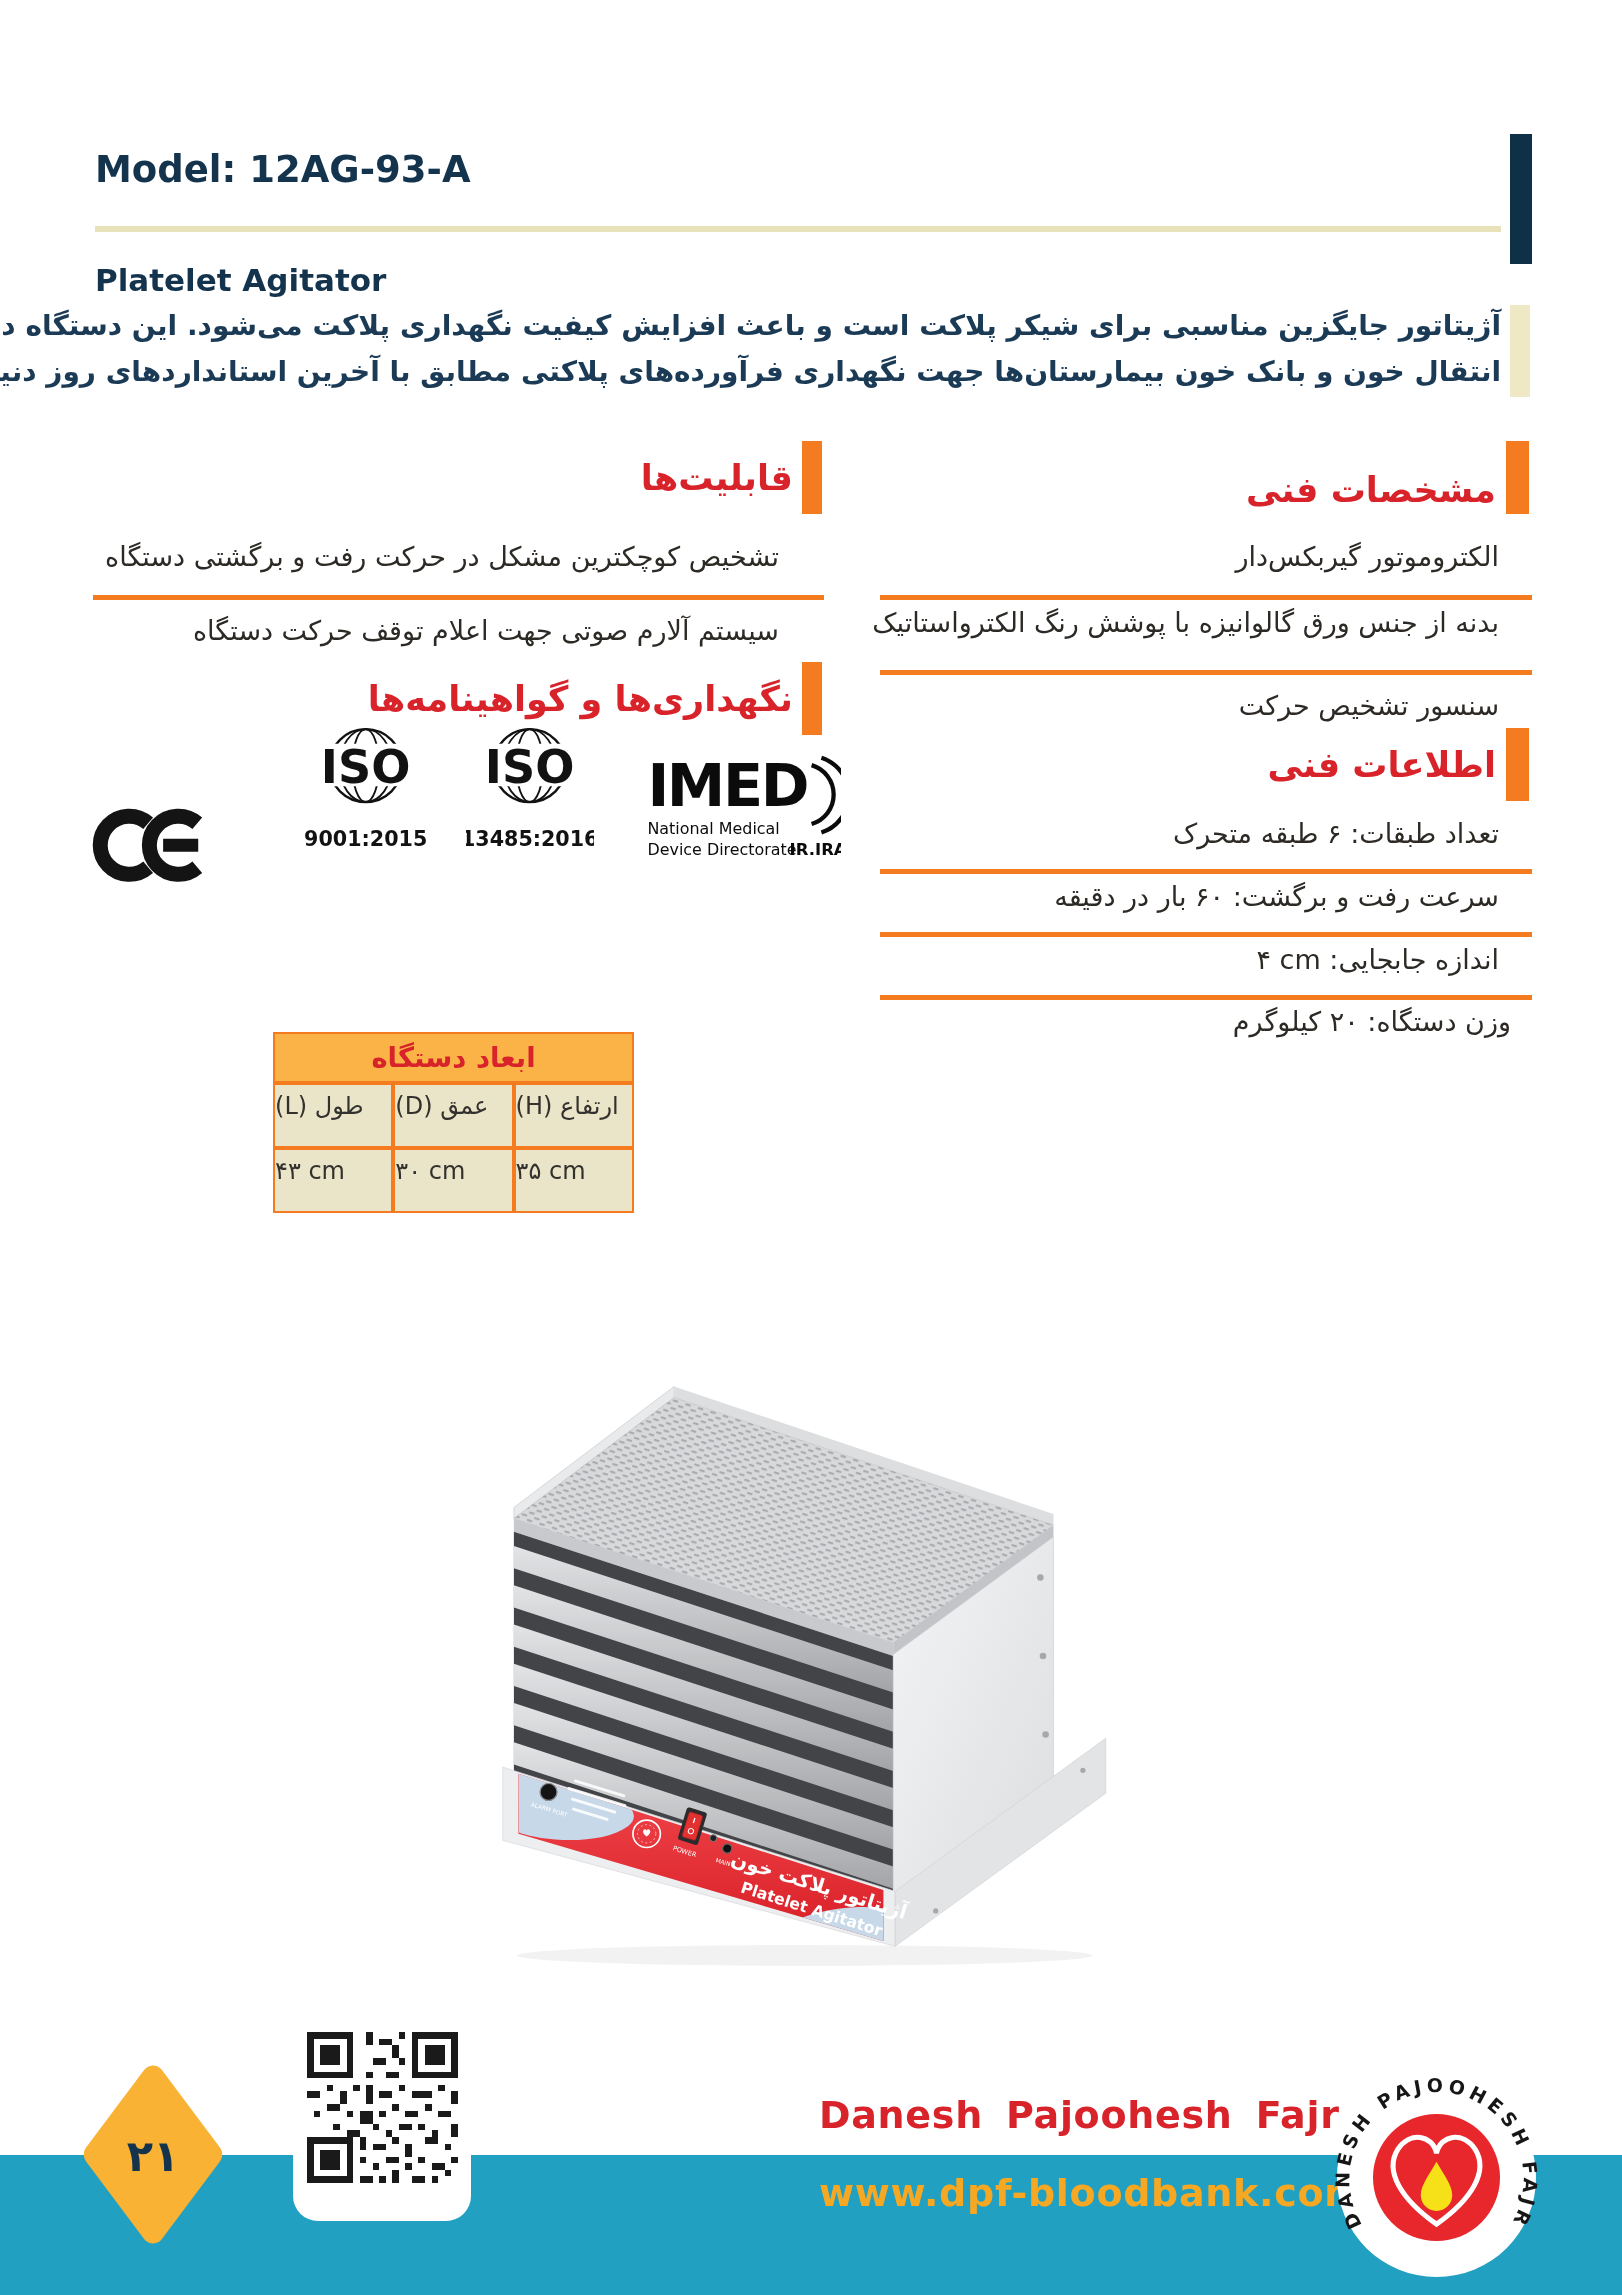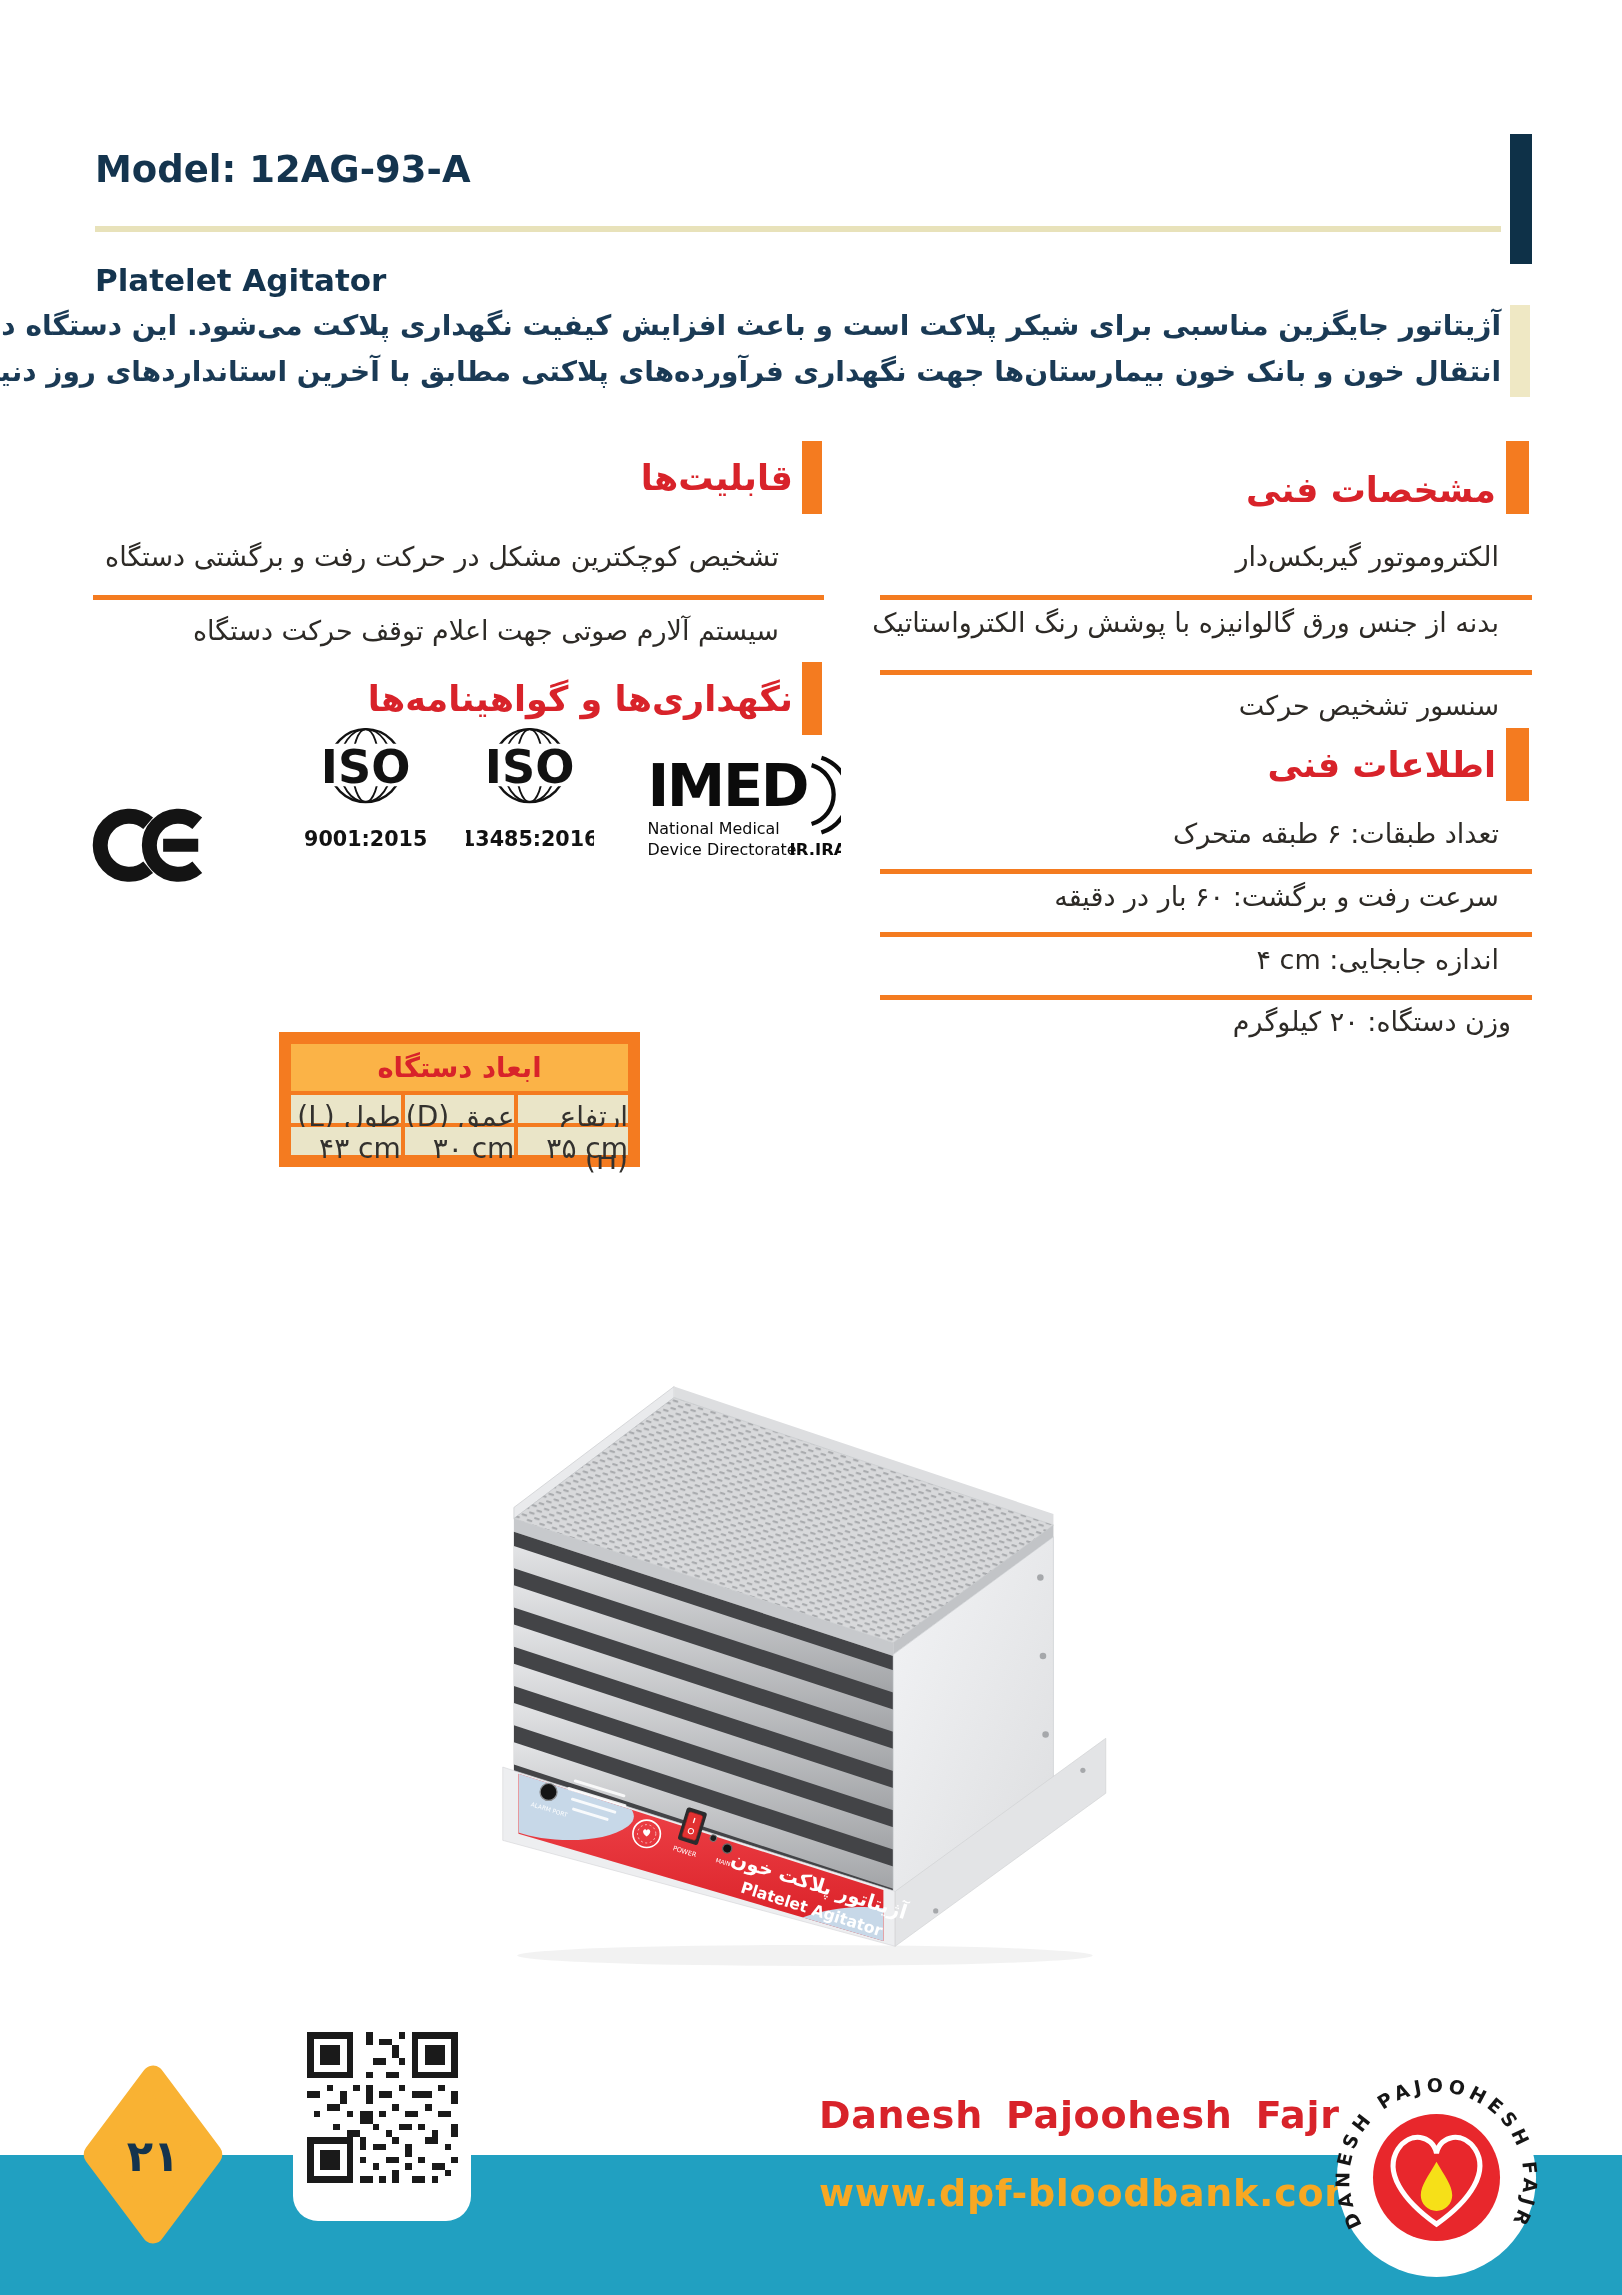--- a/index.html
+++ b/index.html
@@ -16,24 +16,24 @@
   .subtitle-en{left:95px;top:262px;font-size:31px;font-weight:bold;color:#14344E;white-space:nowrap;}
   
   .intro-bar{left:1510px;top:305px;width:19.6px;height:92px;background:#EFE8C4;}
   .intro-line{right:122px;font-size:28px;font-weight:bold;color:#1A3A55;direction:rtl;white-space:nowrap;}
   
   .sec-bar{width:23px;height:73px;background:#F47B20;}
   .sec-title{font-size:35px;font-weight:bold;color:#D8232A;direction:rtl;white-space:nowrap;}
   .list-item{font-size:27px;color:#2D2A26;direction:rtl;white-space:nowrap;}
   .sep{height:5.2px;background:#F47B20;}
   
-  .dim-table{left:279px;top:1032px;width:361px;background:#F47B20;padding:12px;box-sizing:border-box;}
+  .dim-table{left:273px;top:1032px;width:361px;background:#F47B20;padding:2px;box-sizing:border-box;}
   .dim-title{background:#FBB347;color:#D8232A;font-weight:bold;font-size:27.5px;height:47px;line-height:47px;text-align:center;direction:rtl;}
   .dim-grid{display:grid;grid-template-columns:1fr 1fr 1fr;gap:3.9px;margin-top:3.9px;direction:rtl;}
-  .dim-cell{background:#EAE5C8;height:28px;line-height:43px;text-align:right;font-size:28px;color:#33312E;}
+  .dim-cell{background:#EAE5C8;height:61px;line-height:43px;text-align:left;font-size:24px;color:#33312E;}
   .dim-cell.val{direction:ltr;}
   
   .footer-band{left:0;top:2155px;width:1623px;height:141px;background:#21A0C1;}
   .qr-tab{left:293px;top:2091px;width:178px;height:130px;background:#ffffff;border-radius:0 0 25px 25px;}
   .qr-box{left:302px;top:2027px;}
   .page-diamond{left:79px;top:2061px;}
   .footer-company{left:819px;top:2093px;font-size:38px;font-weight:bold;color:#D8232A;letter-spacing:0.7px;word-spacing:9.2px;white-space:nowrap;}
   .footer-url{left:819px;top:2171px;font-size:38px;font-weight:bold;color:#F7A823;letter-spacing:0.7px;white-space:nowrap;}
   .footer-logo{left:1335px;top:2076px;}
   

